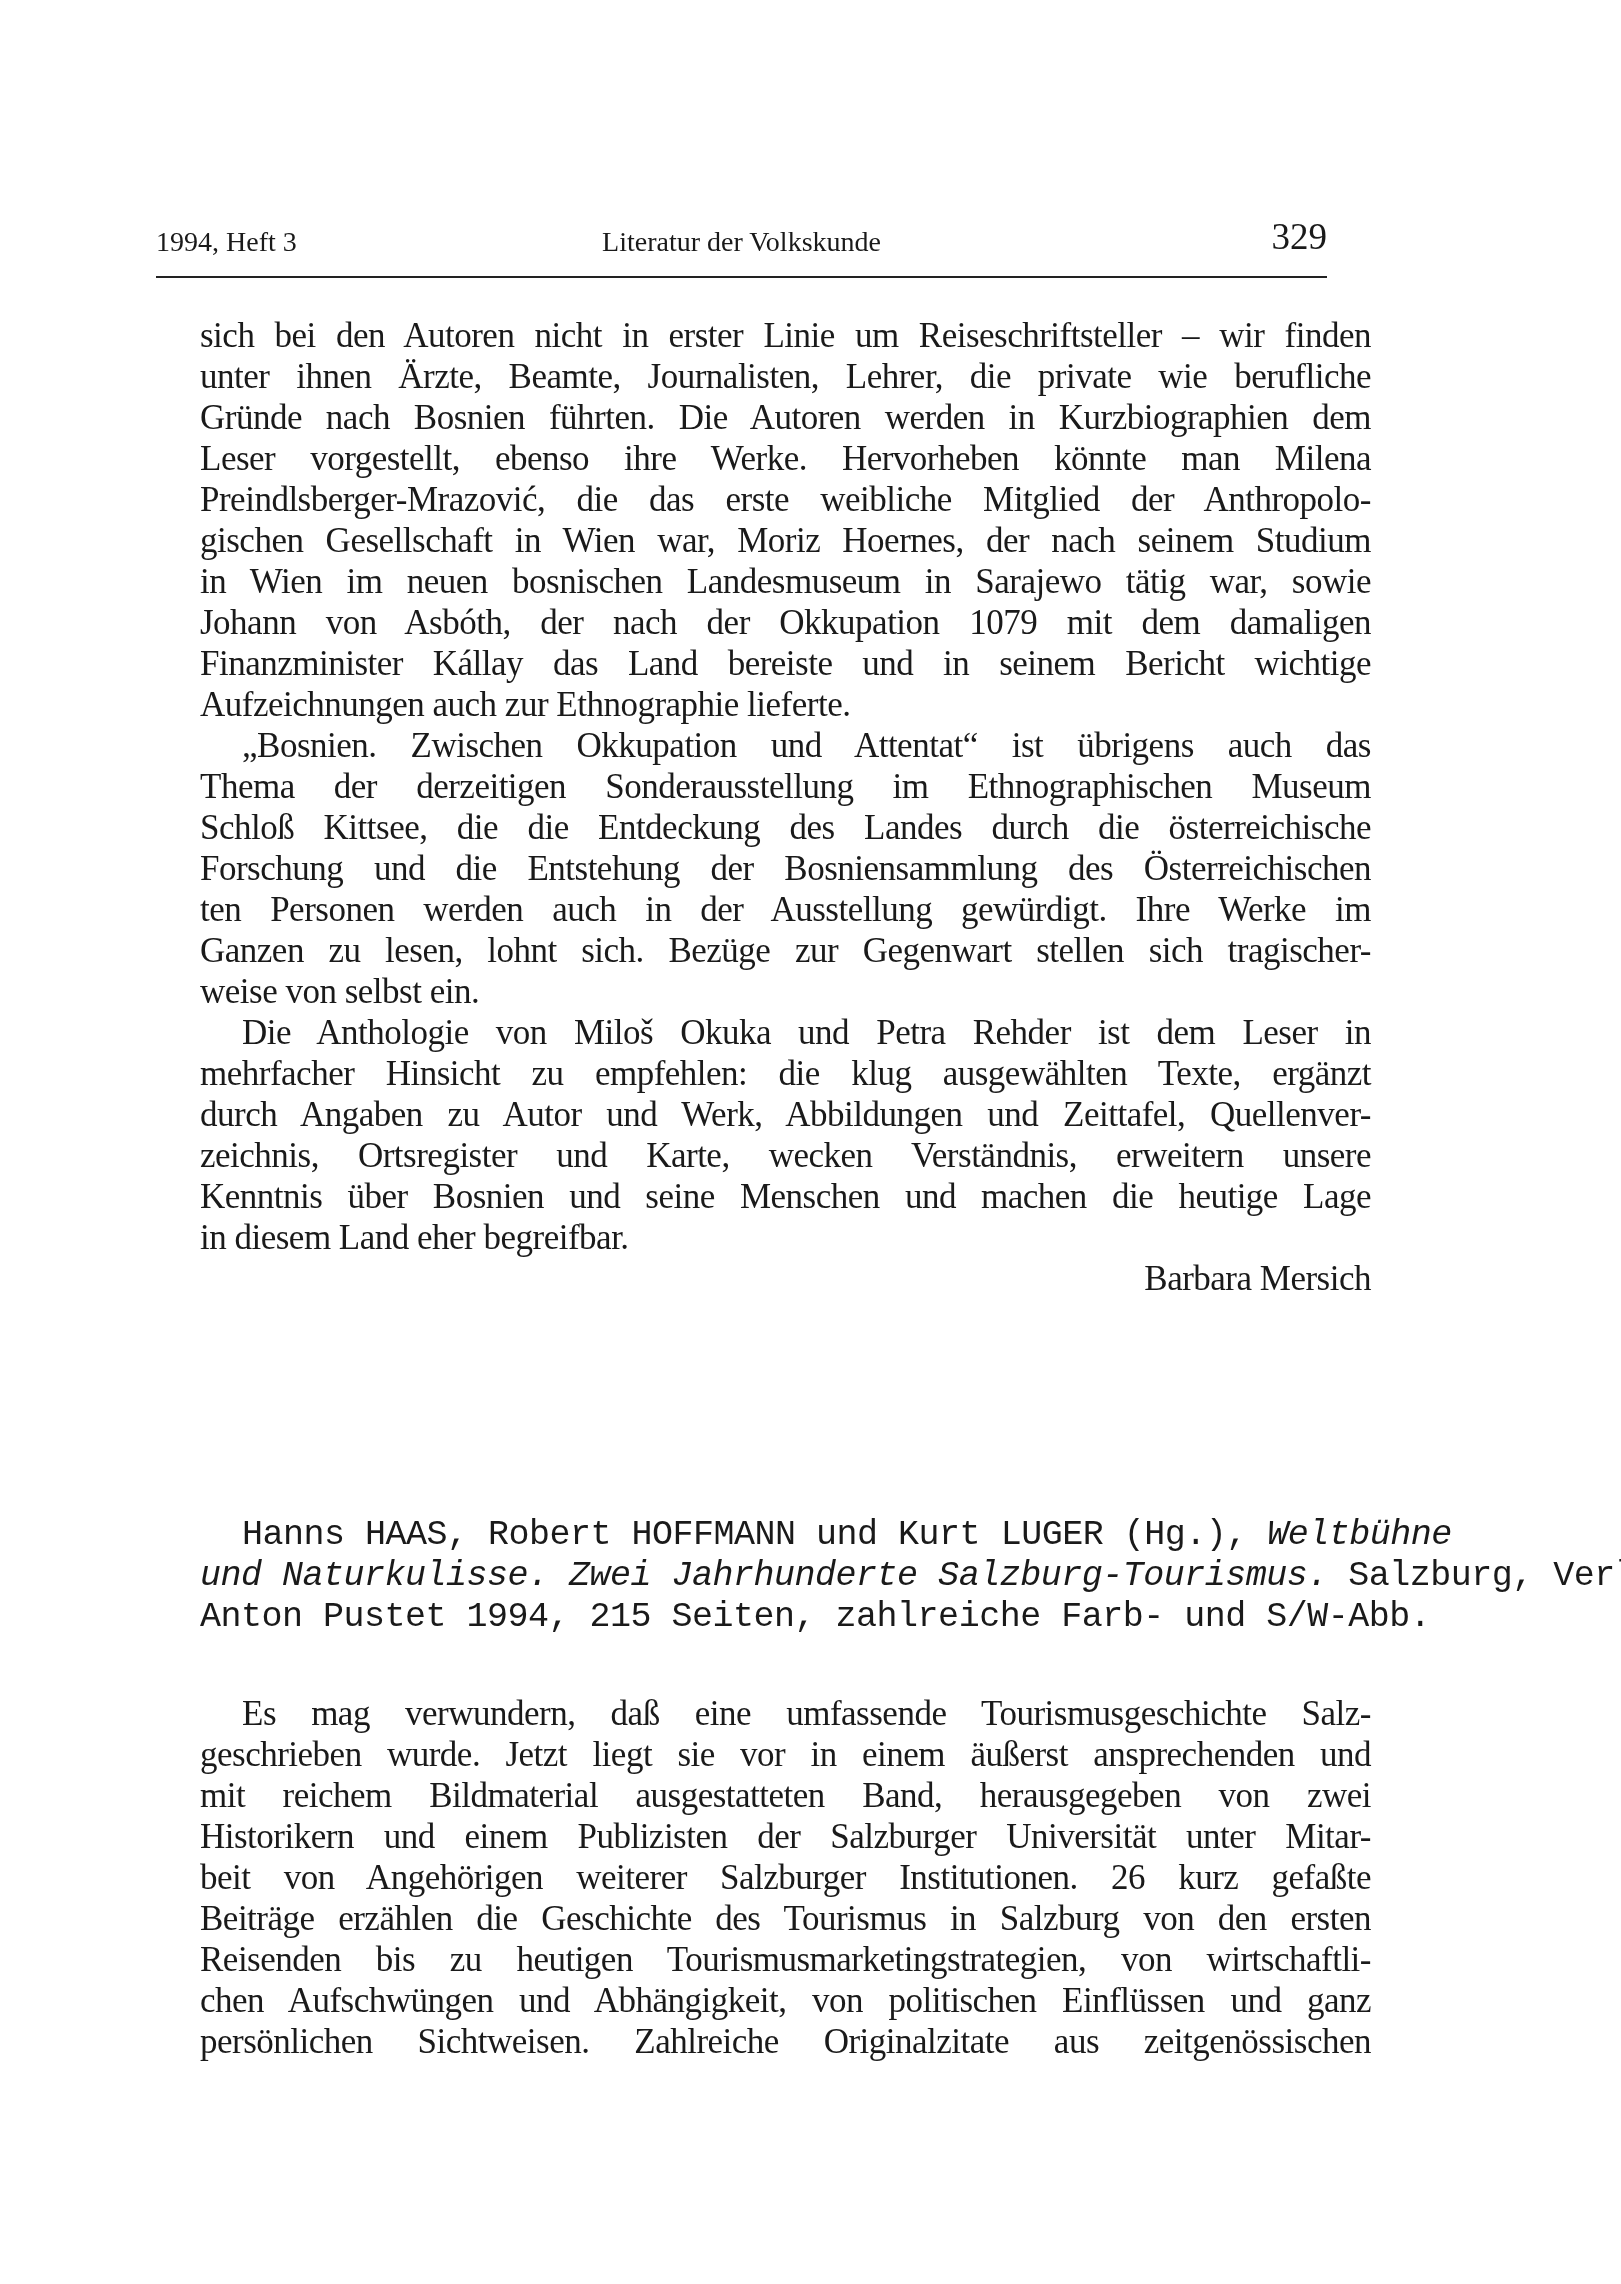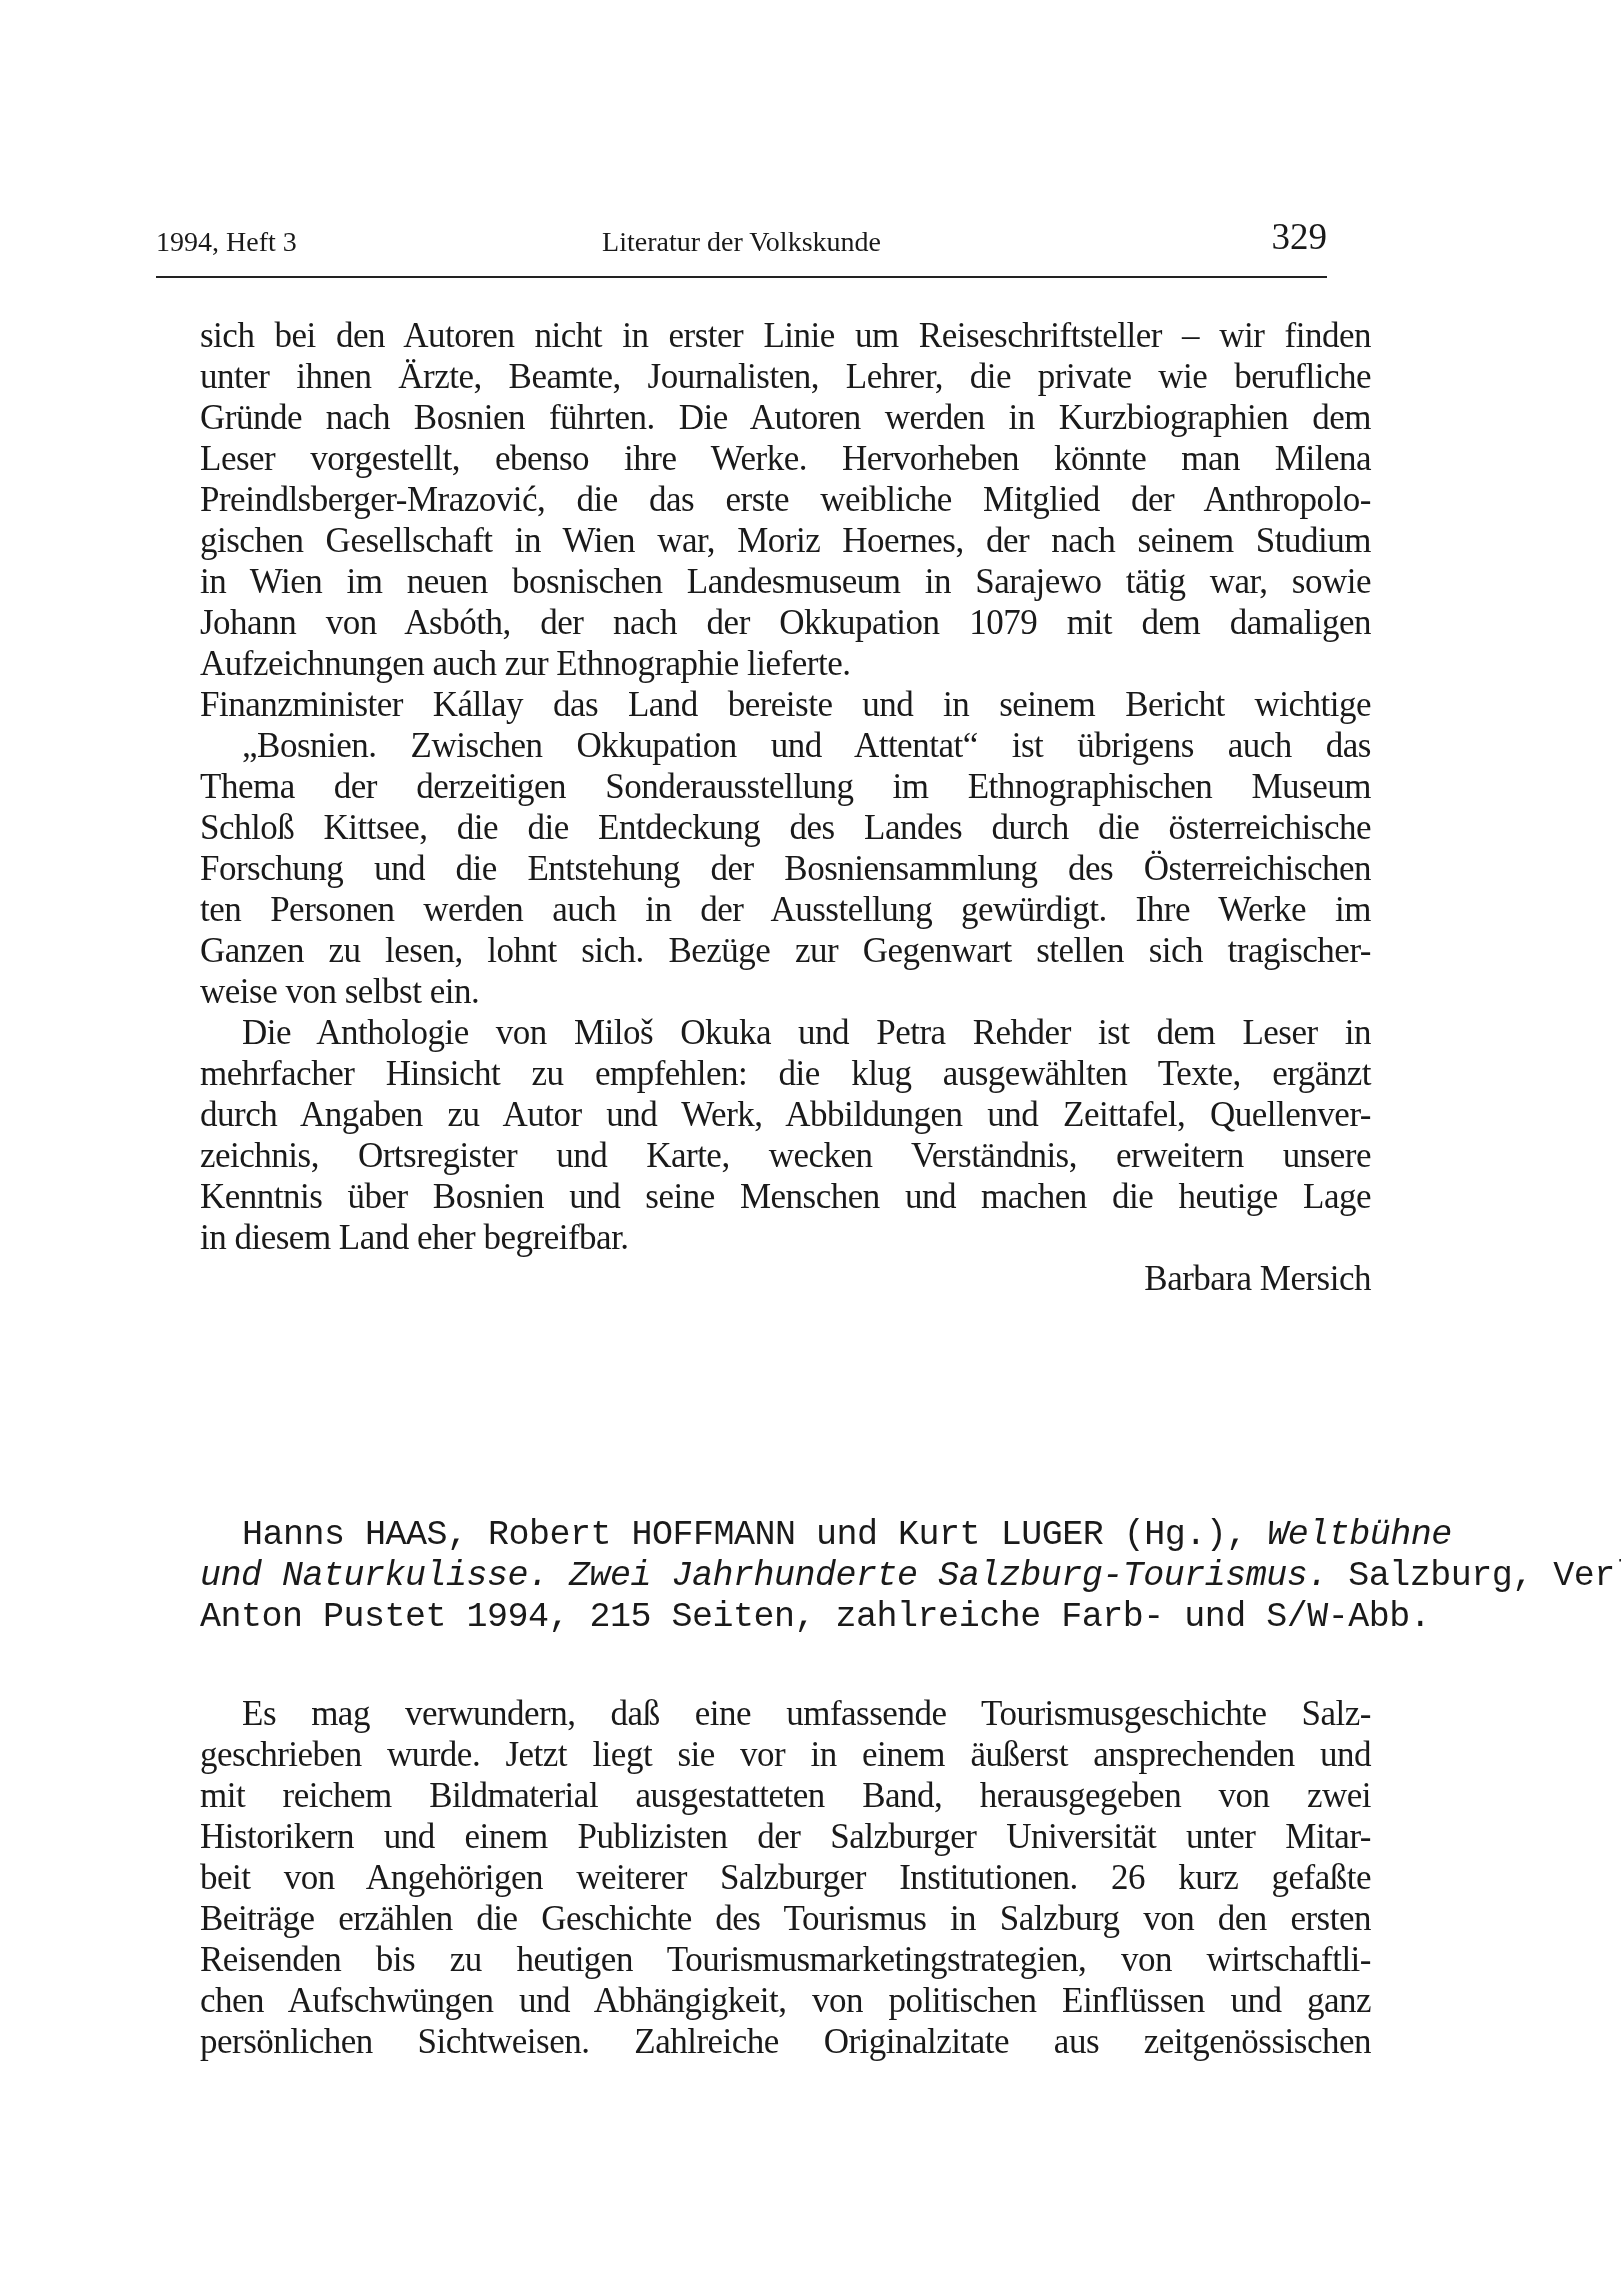--- a/index.html
+++ b/index.html
@@ -87,22 +87,22 @@
 
   <div class="block" id="review1">
     <span class="line">sich bei den Autoren nicht in erster Linie um Reiseschriftsteller – wir finden</span>
     <span class="line">unter ihnen Ärzte, Beamte, Journalisten, Lehrer, die private wie berufliche</span>
     <span class="line">Gründe nach Bosnien führten. Die Autoren werden in Kurzbiographien dem</span>
     <span class="line">Leser vorgestellt, ebenso ihre Werke. Hervorheben könnte man Milena</span>
     <span class="line">Preindlsberger-Mrazović, die das erste weibliche Mitglied der Anthropolo-</span>
     <span class="line">gischen Gesellschaft in Wien war, Moriz Hoernes, der nach seinem Studium</span>
     <span class="line">in Wien im neuen bosnischen Landesmuseum in Sarajewo tätig war, sowie</span>
     <span class="line">Johann von Asbóth, der nach der Okkupation 1079 mit dem damaligen</span>
+    <span class="line">Finanzminister Kállay das Land bereiste und in seinem Bericht wichtige</span>
     <span class="line last">Aufzeichnungen auch zur Ethnographie lieferte.</span>
-    <span class="line">Finanzminister Kállay das Land bereiste und in seinem Bericht wichtige</span>
     <span class="line indent">„Bosnien. Zwischen Okkupation und Attentat“ ist übrigens auch das</span>
     <span class="line">Thema der derzeitigen Sonderausstellung im Ethnographischen Museum</span>
     <span class="line">Schloß Kittsee, die die Entdeckung des Landes durch die österreichische</span>
     <span class="line">Forschung und die Entstehung der Bosniensammlung des Österreichischen</span>
     <span class="line">ten Personen werden auch in der Ausstellung gewürdigt. Ihre Werke im</span>
     <span class="line">Ganzen zu lesen, lohnt sich. Bezüge zur Gegenwart stellen sich tragischer-</span>
     <span class="line last">weise von selbst ein.</span>
     <span class="line indent">Die Anthologie von Miloš Okuka und Petra Rehder ist dem Leser in</span>
     <span class="line">mehrfacher Hinsicht zu empfehlen: die klug ausgewählten Texte, ergänzt</span>
     <span class="line">durch Angaben zu Autor und Werk, Abbildungen und Zeittafel, Quellenver-</span>

